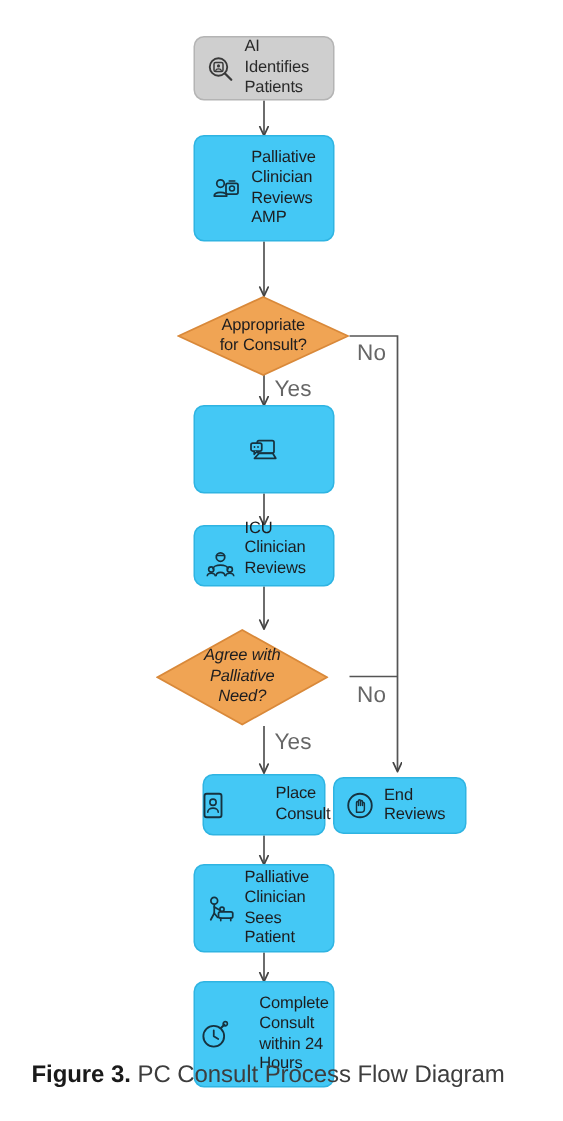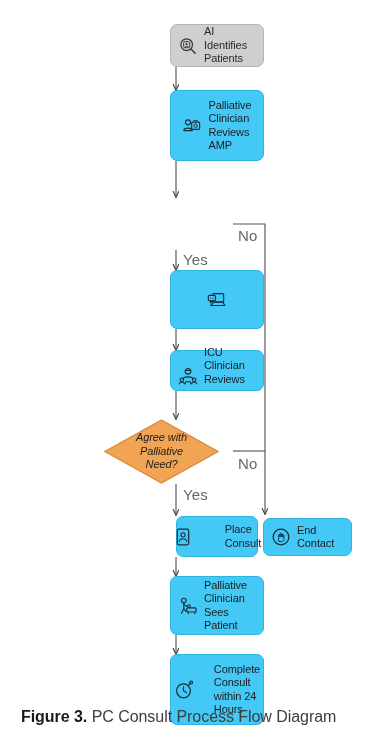--- a/index.html
+++ b/index.html
@@ -35,21 +35,20 @@
   
   .node {
     position: absolute;
     box-sizing: border-box;
     display: flex;
     align-items: center;
     justify-content: center;
     gap: 6px;
     border-radius: 7px;
     padding: 4px 7px;
-    margin-left: 41px;
   }
   .node .label {
     font-size: 11px;
     line-height: 13.4px;
     color: #1d1d1f;
     text-align: left;
     white-space: pre-line;
     letter-spacing: -0.1px;
   }
   .node .nico {
@@ -179,20 +178,27 @@
       <rect x="11.6" y="7.4" width="9.6" height="8.6" rx="1.4" fill="none" stroke="#16323f" stroke-width="1.4"></rect>
       <circle cx="16.4" cy="11.6" r="2" fill="none" stroke="#16323f" stroke-width="1.2"></circle>
       <line x1="14.2" y1="5.6" x2="18.6" y2="5.6" stroke="#16323f" stroke-width="1.3" stroke-linecap="round"></line>
     </svg>
     <span class="label">Palliative
 Clinician
 Reviews
 AMP</span>
   </div>
 
+  <div class="diamond" style="left:118px; top:197px; width:115px; height:54px;">
+    <svg class="dshape" viewBox="0 0 115 54" preserveAspectRatio="none">
+      <polygon points="57.5,1 114,27 57.5,53 1,27" fill="#f0a454" stroke="#d9893a" stroke-width="1.2"></polygon>
+    </svg>
+    <span class="label">Appropriate
+for Consult?</span>
+  </div>
 
   <div class="node process" style="left:129px; top:270px; width:94px; height:59px;">
     <svg class="nico" viewBox="0 0 24 24">
       <rect x="6.6" y="4.4" width="13.4" height="10" rx="1.4" fill="none" stroke="#16323f" stroke-width="1.4"></rect>
       <path d="M4.4,18.6 L21.4,18.6 L19,14.6 L8.2,14.6 Z" fill="none" stroke="#16323f" stroke-width="1.4" stroke-linejoin="round"></path>
       <rect x="1.6" y="6.4" width="8.6" height="6.4" rx="1.4" fill="#44c8f5" stroke="#16323f" stroke-width="1.4"></rect>
       <path d="M4.2,12.8 L4.2,15.4 L6.8,12.8" fill="#44c8f5" stroke="#16323f" stroke-width="1.4" stroke-linejoin="round"></path>
       <circle cx="4.4" cy="9.6" r="0.75" fill="#16323f"></circle>
       <circle cx="7.2" cy="9.6" r="0.75" fill="#16323f"></circle>
     </svg>
@@ -230,21 +236,21 @@
     </svg>
     <span class="label">Place
 Consult</span>
   </div>
 
   <div class="node process" style="left:222px; top:518px; width:89px; height:38px;">
     <svg class="nico" viewBox="0 0 24 24">
       <circle cx="12" cy="12" r="9.4" fill="none" stroke="#16323f" stroke-width="1.5"></circle>
       <path d="M9.2,17.4 L9.2,9.6 C9.2,8.6 10.8,8.6 10.8,9.6 L10.8,12 L10.8,8.2 C10.8,7.2 12.4,7.2 12.4,8.2 L12.4,12 L12.4,8.8 C12.4,7.8 14,7.8 14,8.8 L14,12 L14,10.2 C14,9.3 15.5,9.3 15.5,10.2 L15.5,15 C15.5,16.6 14.2,17.4 12.8,17.4 Z" fill="none" stroke="#16323f" stroke-width="1.15" stroke-linejoin="round"></path>
     </svg>
-    <span class="label">End Contact</span>
+    <span class="label">End Reviews</span>
   </div>
 
   <div class="node process" style="left:129px; top:576px; width:94px; height:59px;">
     <svg class="nico" viewBox="0 0 24 24">
       <circle cx="7" cy="5.4" r="2.7" fill="none" stroke="#16323f" stroke-width="1.4"></circle>
       <path d="M7,8.6 L7,15.4" stroke="#16323f" stroke-width="1.4" stroke-linecap="round"></path>
       <path d="M7,10.4 L11.6,13" stroke="#16323f" stroke-width="1.4" stroke-linecap="round"></path>
       <path d="M7,15.4 L4.2,20.6 M7,15.4 L9.6,18.6" stroke="#16323f" stroke-width="1.4" stroke-linecap="round"></path>
       <rect x="10.4" y="14.2" width="11.4" height="5" rx="1.4" fill="none" stroke="#16323f" stroke-width="1.4"></rect>
       <circle cx="13.2" cy="12.2" r="1.7" fill="none" stroke="#16323f" stroke-width="1.3"></circle>

